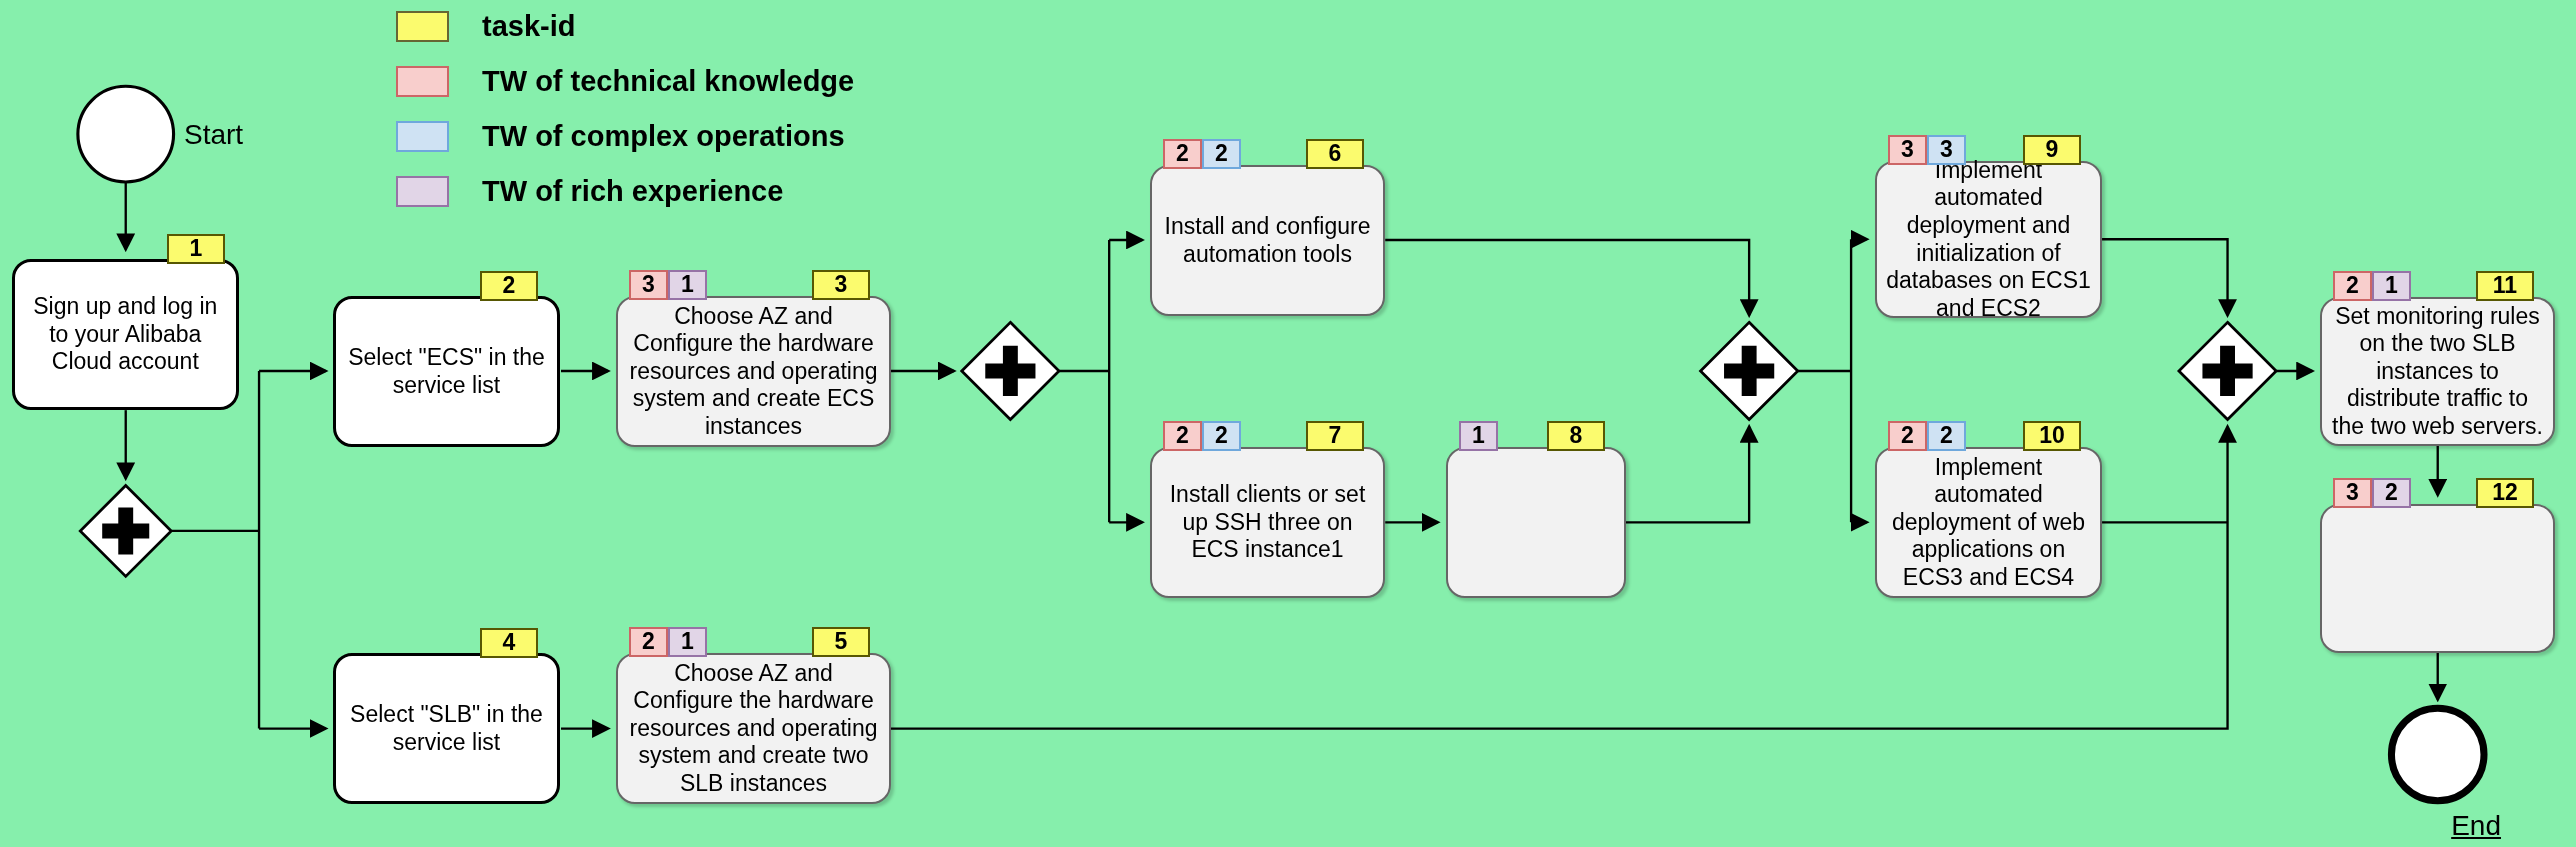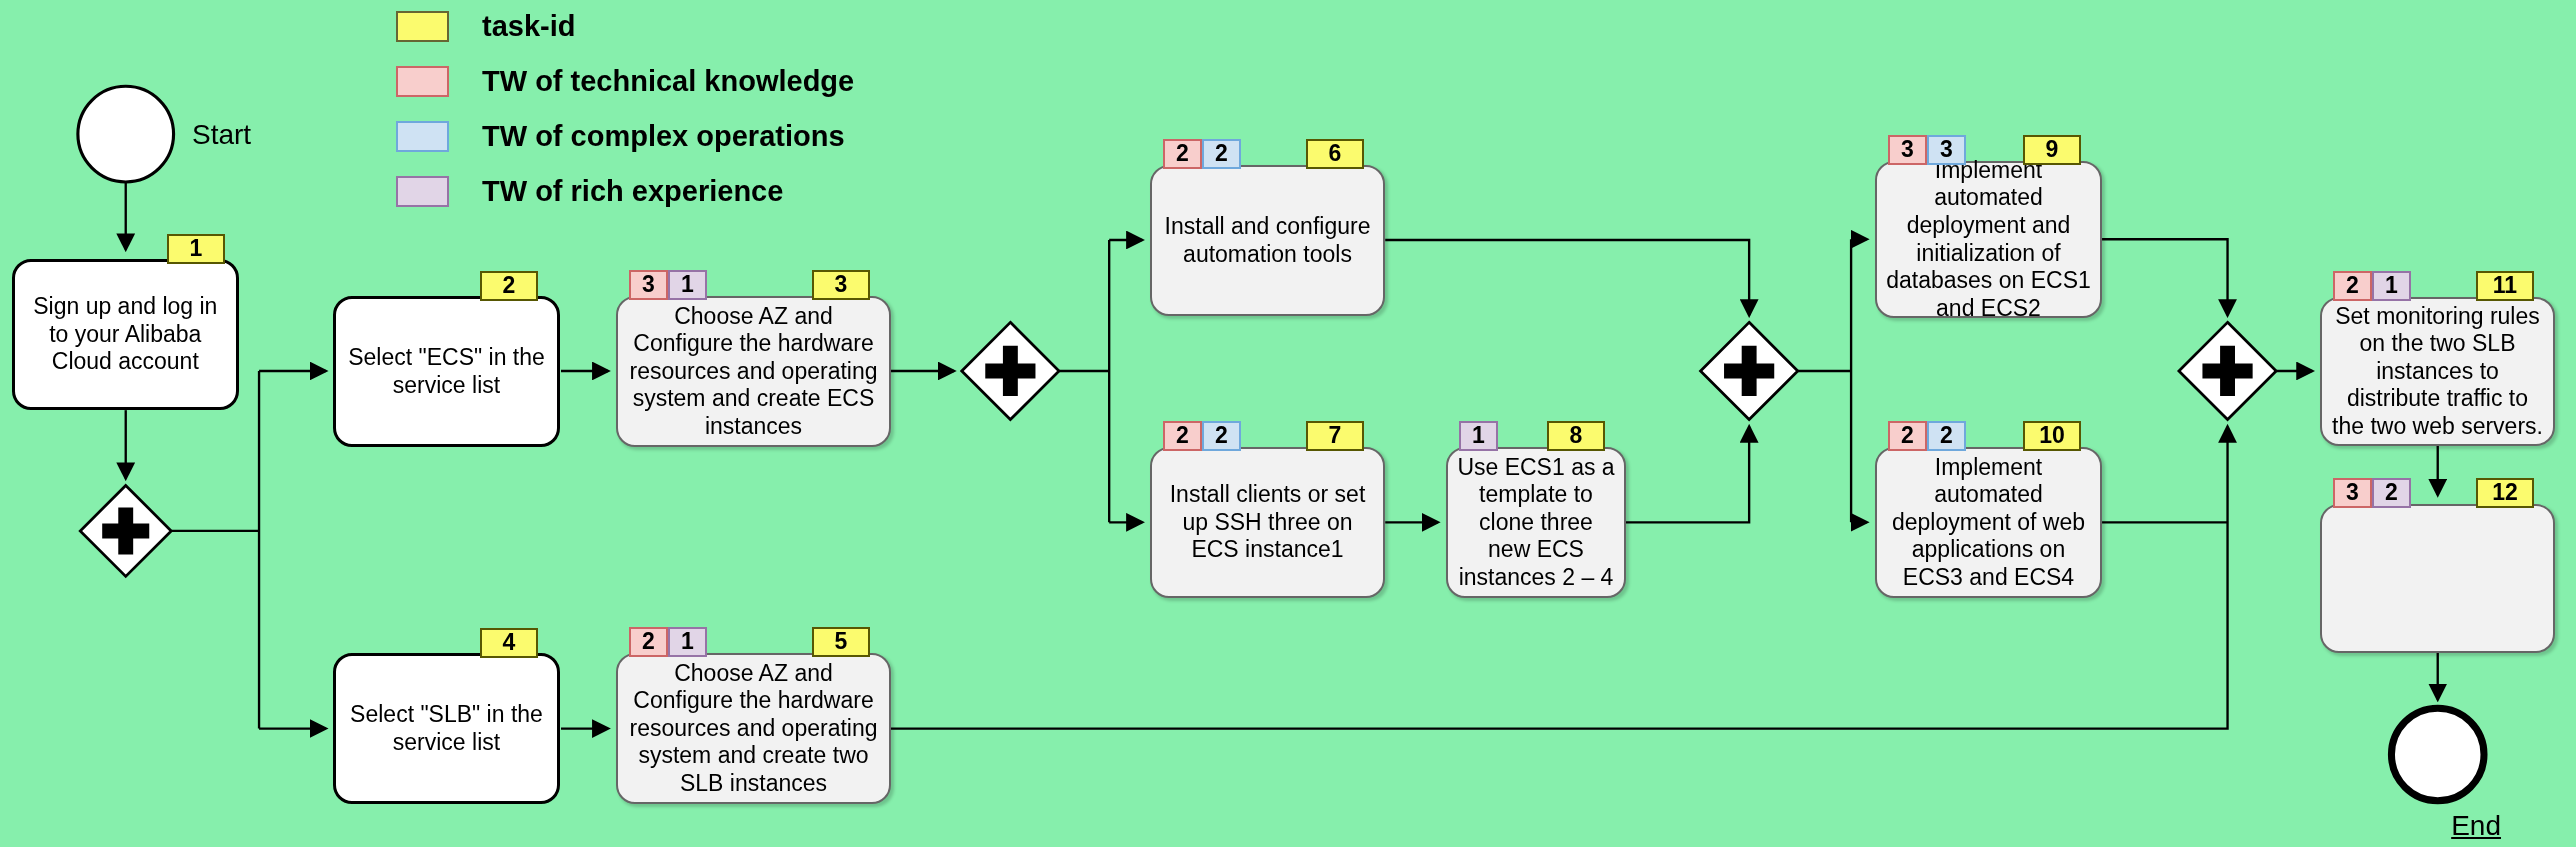--- a/index.html
+++ b/index.html
@@ -111,21 +111,21 @@
     <div class="legend-row">
       <span class="legend-swatch blue"></span>
       <span class="legend-label">TW of complex operations</span>
     </div>
     <div class="legend-row">
       <span class="legend-swatch purple"></span>
       <span class="legend-label">TW of rich experience</span>
     </div>
   </div>
 
-  <div class="event-label" style="left:192px;top:119px;">Start</div>
+  <div class="event-label" style="left:184px;top:119px;">Start</div>
   <div class="event-label end" style="left:2375px;top:810px;">End</div>
 
   <div class="task white" style="left:11.8px;top:259px;width:227px;height:151px;">
     <div class="badges" style="right:11px;">
       <span class="badge yellow">1</span>
     </div>
     <span class="task-text">Sign up and log in to your Alibaba Cloud account</span>
   </div>
 
   <div class="task white" style="left:333px;top:296px;width:227px;height:151px;">
@@ -176,21 +176,20 @@
       <span class="badge yellow">7</span>
     </div>
     <span class="task-text">Install clients or set up SSH three on ECS instance1</span>
   </div>
 
   <div class="task gray" style="left:1446px;top:447px;width:180px;height:151px;">
     <div class="badges">
       <span class="badge purple">1</span>
       <span class="badge yellow">8</span>
     </div>
-    <span class="task-text">Use ECS1 as a template to clone three new ECS instances 2 – 4</span>
   </div>
 
   <div class="task gray" style="left:1875px;top:161px;width:227px;height:157px;">
     <div class="badges">
       <span class="badge pink">3</span>
       <span class="badge blue">3</span>
       <span class="badge yellow">9</span>
     </div>
     <span class="task-text">Implement automated deployment and initialization of databases on ECS1 and ECS2</span>
   </div>

